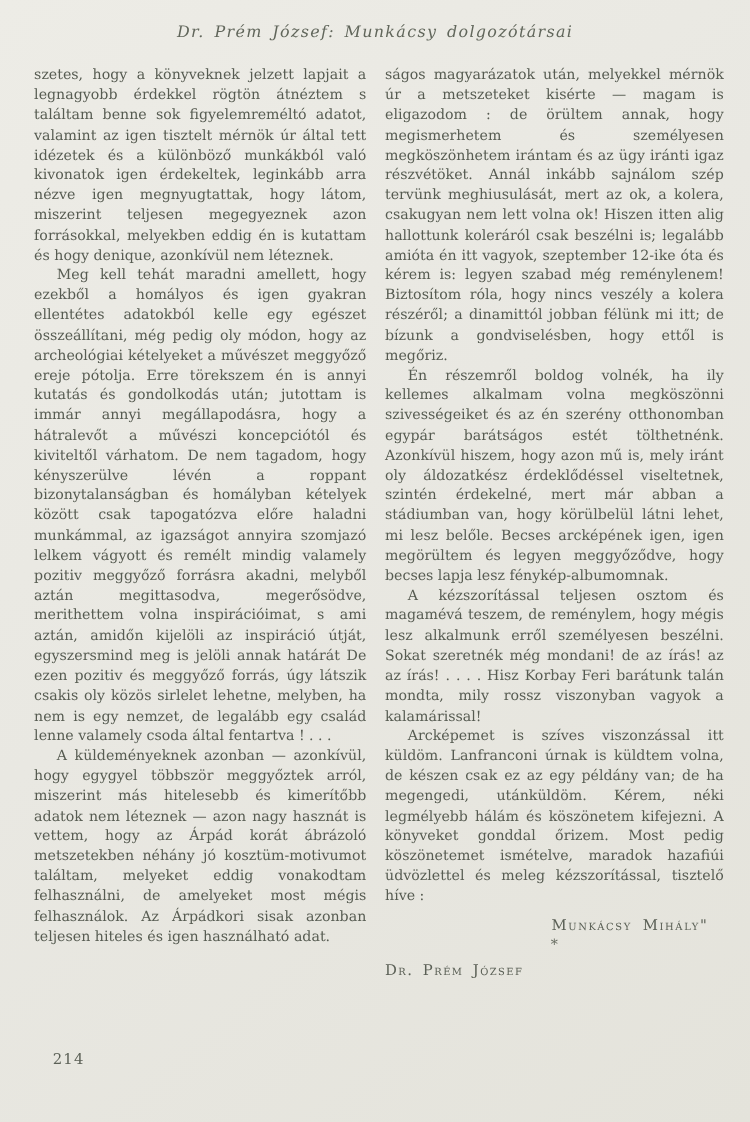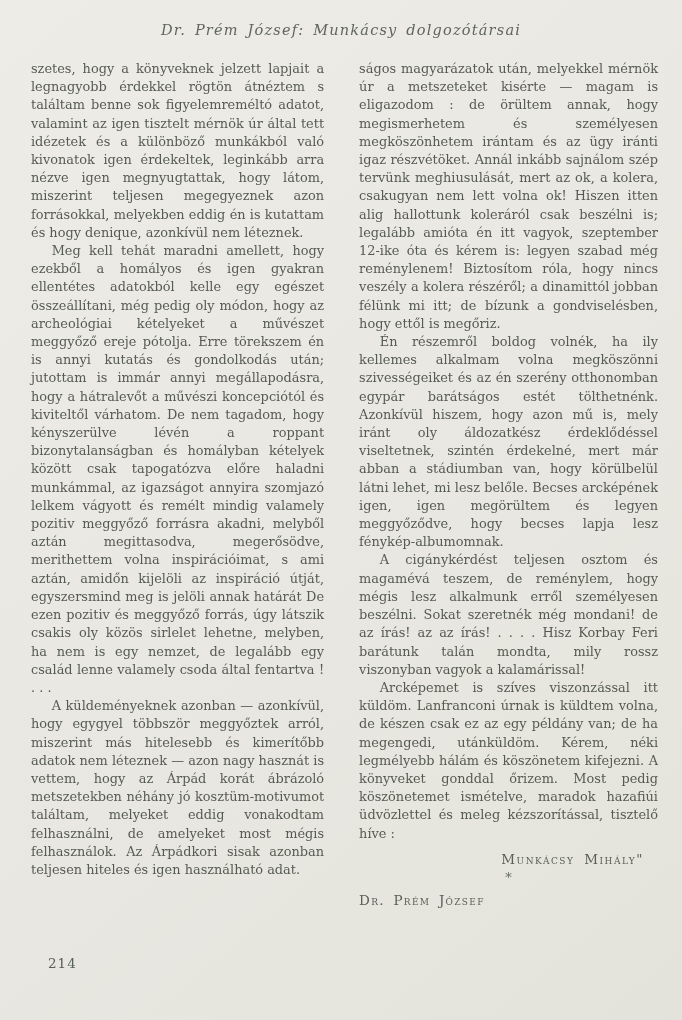--- a/index.html
+++ b/index.html
@@ -28,21 +28,21 @@
     letter-spacing: 1.2px;
     color: #61665b;
     word-spacing: 3px;
   }
   .columns {
     position: absolute;
     top: 60px;
     left: 31px;
     width: 627px;
     display: flex;
-    gap: 35px;
+    gap: 17px;
   }
   .column {
     font-size: 12.9px;
     line-height: 18.2px;
     text-align: justify;
     color: #565b51;
   }
   .column.left  { width: 302px; }
   .column.right { width: 308px; }
   .column p.para {
@@ -99,21 +99,21 @@
     <div class="column left">
         <p class="para">szetes, hogy a könyveknek jelzett lapjait a legnagyobb érdekkel rögtön átnéztem s találtam benne sok figyelemreméltó adatot, valamint az igen tisztelt mérnök úr által tett idézetek és a különböző munkákból való kivonatok igen érdekeltek, leginkább arra nézve igen megnyugtattak, hogy látom, miszerint teljesen megegyeznek azon forrásokkal, melyekben eddig én is kutattam és hogy denique, azonkívül nem léteznek.</p>
         <p class="para indent">Meg kell tehát maradni amellett, hogy ezekből a homályos és igen gyakran ellentétes adatokból kelle egy egészet összeállítani, még pedig oly módon, hogy az archeológiai kételyeket a művészet meggyőző ereje pótolja. Erre törekszem én is annyi kutatás és gondolkodás után; jutottam is immár annyi megállapodásra, hogy a hátralevőt a művészi koncepciótól és kiviteltől várhatom. De nem tagadom, hogy kényszerülve lévén a roppant bizonytalanságban és homályban kételyek között csak tapogatózva előre haladni munkámmal, az igazságot annyira szomjazó lelkem vágyott és remélt mindig valamely pozitiv meggyőző forrásra akadni, melyből aztán megittasodva, megerősödve, merithettem volna inspirációimat, s ami aztán, amidőn kijelöli az inspiráció útját, egyszersmind meg is jelöli annak határát De ezen pozitiv és meggyőző forrás, úgy látszik csakis oly közös sirlelet lehetne, melyben, ha nem is egy nemzet, de legalább egy család lenne valamely csoda által fentartva ! . . .</p>
         <p class="para indent">A küldeményeknek azonban — azonkívül, hogy egygyel többször meggyőztek arról, miszerint más hitelesebb és kimerítőbb adatok nem léteznek — azon nagy hasznát is vettem, hogy az Árpád korát ábrázoló metszetekben néhány jó kosztüm-motivumot találtam, melyeket eddig vonakodtam felhasználni, de amelyeket most mégis felhasználok. Az Árpádkori sisak azonban teljesen hiteles és igen használható adat.</p>
       </div>
 
     <div class="column right">
       <div>
           <p class="para">ságos magyarázatok után, melyekkel mérnök úr a metszeteket kisérte — magam is eligazodom : de örültem annak, hogy megismerhetem és személyesen megköszönhetem irántam és az ügy iránti igaz részvétöket. Annál inkább sajnálom szép tervünk meghiusulását, mert az ok, a kolera, csakugyan nem lett volna ok! Hiszen itten alig hallottunk koleráról csak beszélni is; legalább amióta én itt vagyok, szeptember 12-ike óta és kérem is: legyen szabad még reménylenem! Biztosítom róla, hogy nincs veszély a kolera részéről; a dinamittól jobban félünk mi itt; de bízunk a gondviselésben, hogy ettől is megőriz.</p>
           <p class="para indent">Én részemről boldog volnék, ha ily kellemes alkalmam volna megköszönni szivességeiket és az én szerény otthonomban egypár barátságos estét tölthetnénk. Azonkívül hiszem, hogy azon mű is, mely iránt oly áldozatkész érdeklődéssel viseltetnek, szintén érdekelné, mert már abban a stádiumban van, hogy körülbelül látni lehet, mi lesz belőle. Becses arcképének igen, igen megörültem és legyen meggyőződve, hogy becses lapja lesz fénykép-albumomnak.</p>
-          <p class="para indent">A cigánykérdést teljesen osztom és magamévá teszem, de reménylem, hogy mégis lesz alkalmunk erről személyesen beszélni. Sokat szeretnék még mondani! de az írás! az az írás! . . . . Hisz Korbay Feri barátunk talán mondta, mily rossz viszonyban vagyok a kalamárissal!</p>
+          <p class="para indent">A kézszorítással teljesen osztom és magamévá teszem, de reménylem, hogy mégis lesz alkalmunk erről személyesen beszélni. Sokat szeretnék még mondani! de az írás! az az írás! . . . . Hisz Korbay Feri barátunk talán mondta, mily rossz viszonyban vagyok a kalamárissal!</p>
           <p class="para indent">Arcképemet is szíves viszonzással itt küldöm. Lanfranconi úrnak is küldtem volna, de készen csak ez az egy példány van; de ha megengedi, utánküldöm. Kérem, néki legmélyebb hálám és köszönetem kifejezni. A könyveket gonddal őrizem. Most pedig köszönetemet ismételve, maradok hazafiúi üdvözlettel és meleg kézszorítással, tisztelő híve :</p>
         </div>
 
       <div class="signature-line">Munkácsy Mihály"</div>
 
       <div class="asterisk-line">*</div>
 
 
       <div class="author-signature">Dr. Prém József</div>
     </div>

